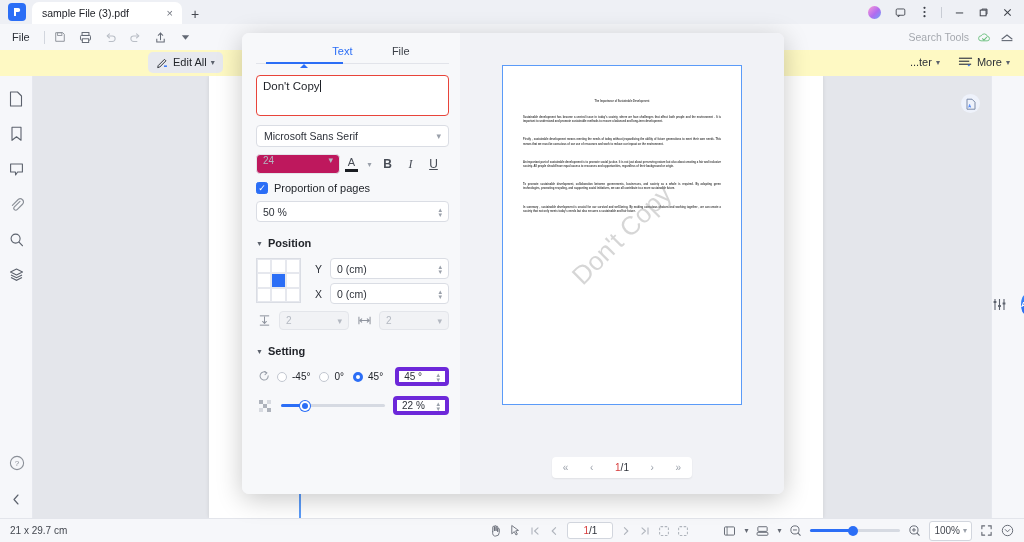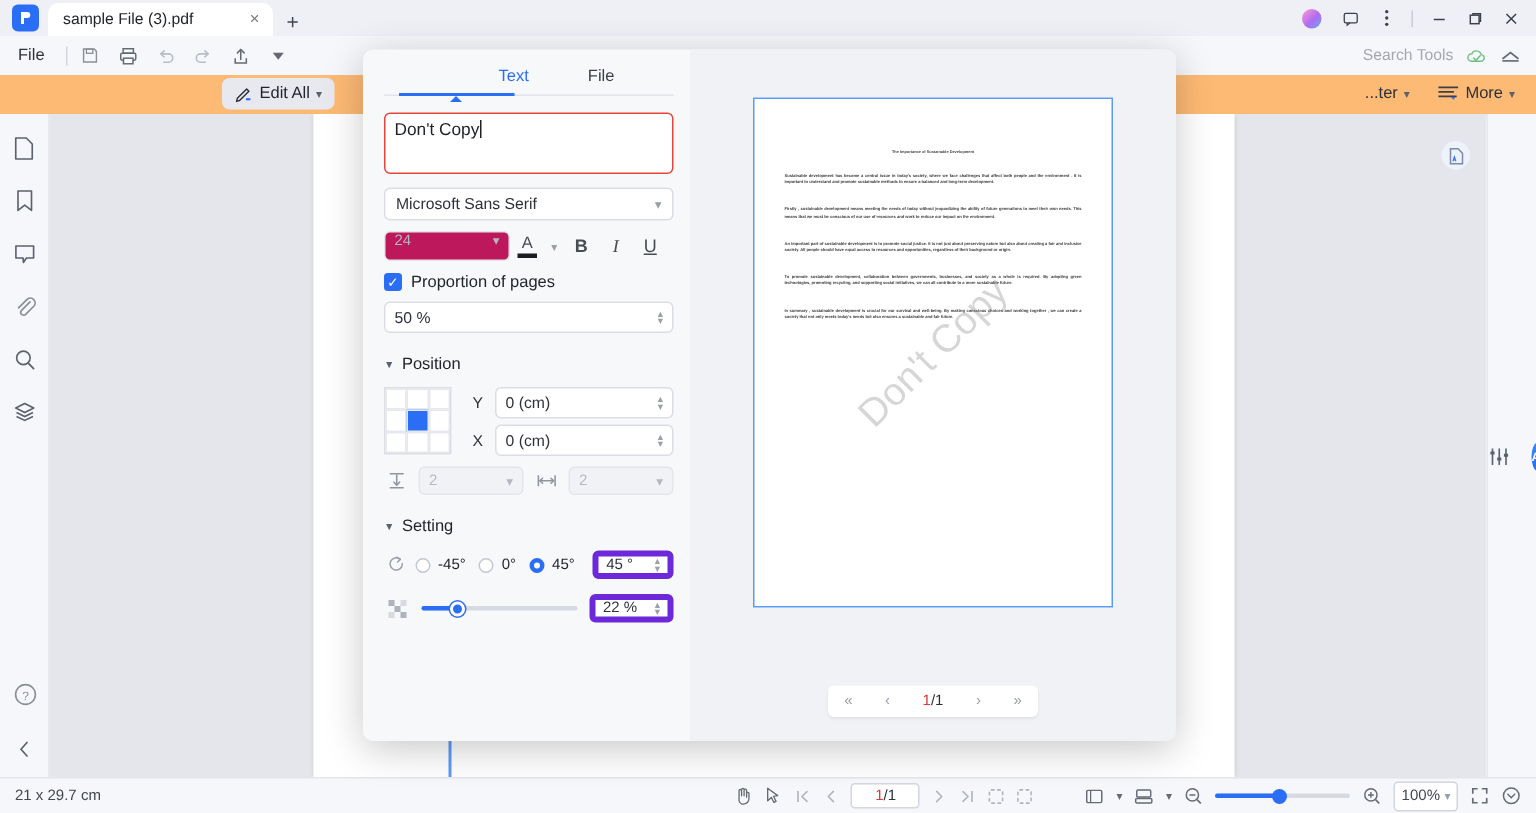--- a/index.html
+++ b/index.html
@@ -65,21 +65,21 @@
   .tb-sep { width: 1px; height: 13px; background: #d2d6de; margin: 0 3px; }
   .tb-ico {
     width: 25px; height: 22px; display: flex; align-items: center;
     justify-content: center; color: #636974; cursor: pointer;
   }
   .toolbar-right { margin-left: auto; display: flex; align-items: center; gap: 8px; padding-right: 10px; font-size: 10.5px; color: #525862; }
 
   
   .editrow {
     position: absolute; top: 48px; left: 0; width: 1024px; height: 28px;
-    background: #fdba74; display: flex; align-items: center; z-index: 2;
+    background: #fef9c3; display: flex; align-items: center; z-index: 2;
   }
   .edit-all {
     margin-left: 148px; height: 21px; background: #e7e9ef;
     border-radius: 5px; display: flex; align-items: center; gap: 4px;
     padding: 0 8px; font-size: 11px; color: #22252b; cursor: pointer;
   }
   .editrow-right { margin-left: auto; display: flex; align-items: center; gap: 18px; padding-right: 14px; font-size: 11px; color: #2d3139; }
   .er-item { display: flex; align-items: center; gap: 4px; cursor: pointer; }
 
   
@@ -212,21 +212,21 @@
   }
   .chk.on { background: #2b6ef6; border-color: #2b6ef6; color: #fff; font-size: 9px; }
 
   .numbox {
     margin-top: 7px; height: 21px; background: #fff; border: 1px solid #dadde4;
     border-radius: 4px; display: flex; align-items: center; padding: 0 6px;
     font-size: 10.5px; color: #2d3139;
   }
   .spin { margin-left: auto; display: flex; flex-direction: column; line-height: 5px; color: #9aa0aa; font-size: 7px; }
 
-  .section { margin-top: 15px; display: flex; align-items: center; gap: 5px; font-size: 11px; color: #22252b; font-weight: normal; }
+  .section { margin-top: 15px; display: flex; align-items: center; gap: 5px; font-size: 11px; color: #22252b; font-weight: bold; }
   .section .caret { font-size: 7px; color: #5c626d; }
 
   .posgrid { margin-top: 9px; display: flex; align-items: flex-start; gap: 14px; }
   .grid9 { width: 45px; height: 45px; display: grid; grid-template-columns: repeat(3,1fr); grid-template-rows: repeat(3,1fr); border: 1px solid #dadde4; background: #fff; }
   .grid9 div { border: 0.5px solid #e6e8ee; cursor: pointer; }
   .grid9 div.on { background: #2b6ef6; }
   .posfields { flex: 1; display: flex; flex-direction: column; gap: 4px; }
   .posline { display: flex; align-items: center; gap: 7px; }
   .posline .lbl { font-size: 10.5px; color: #2d3139; width: 8px; }
   .posline .numbox { margin-top: 0; flex: 1; }

